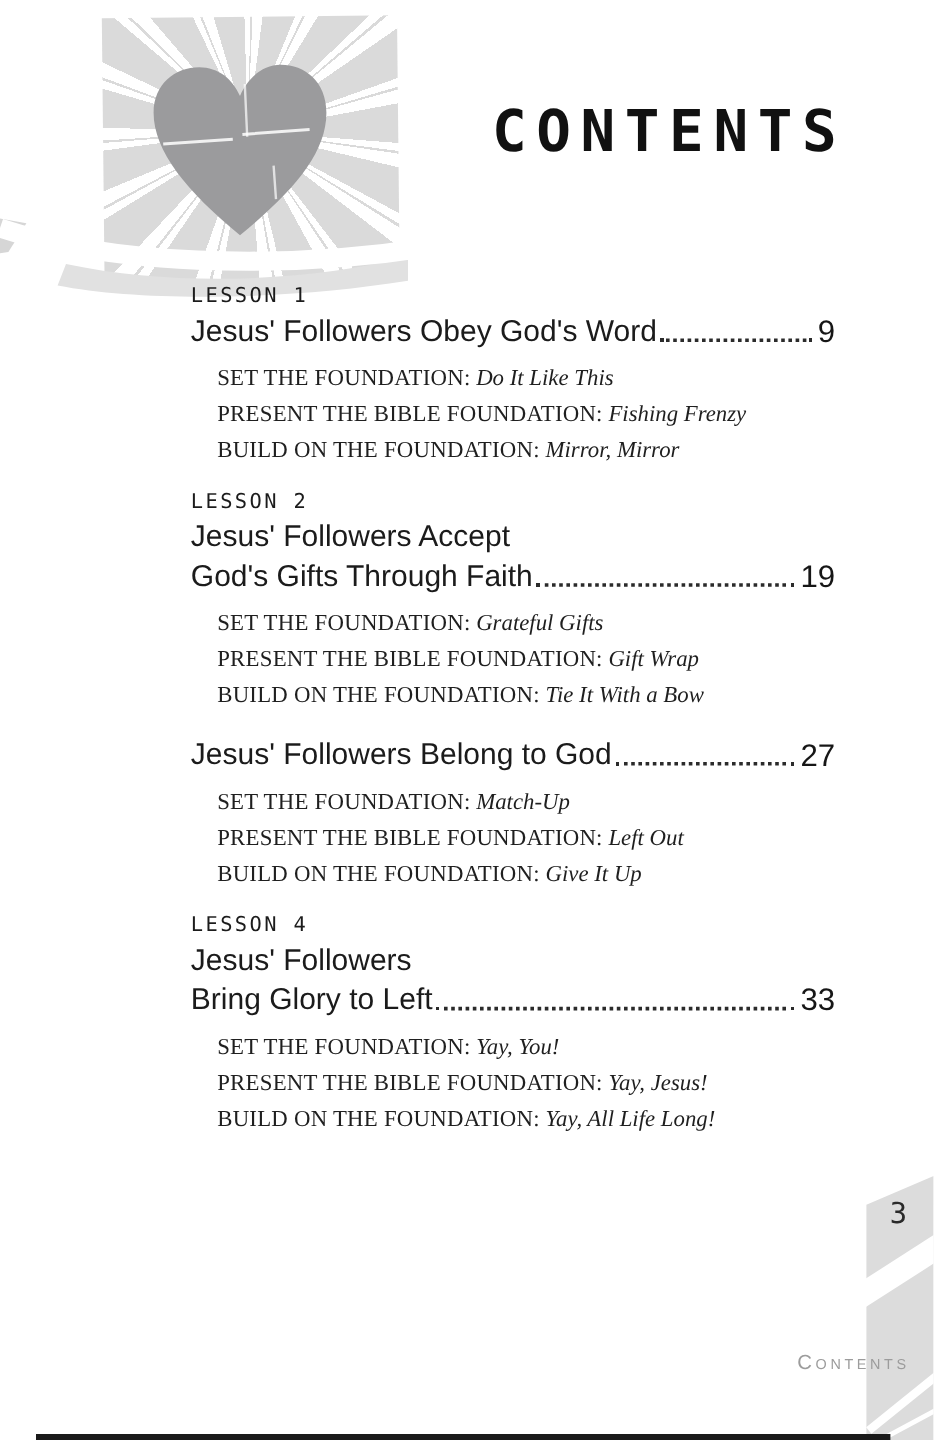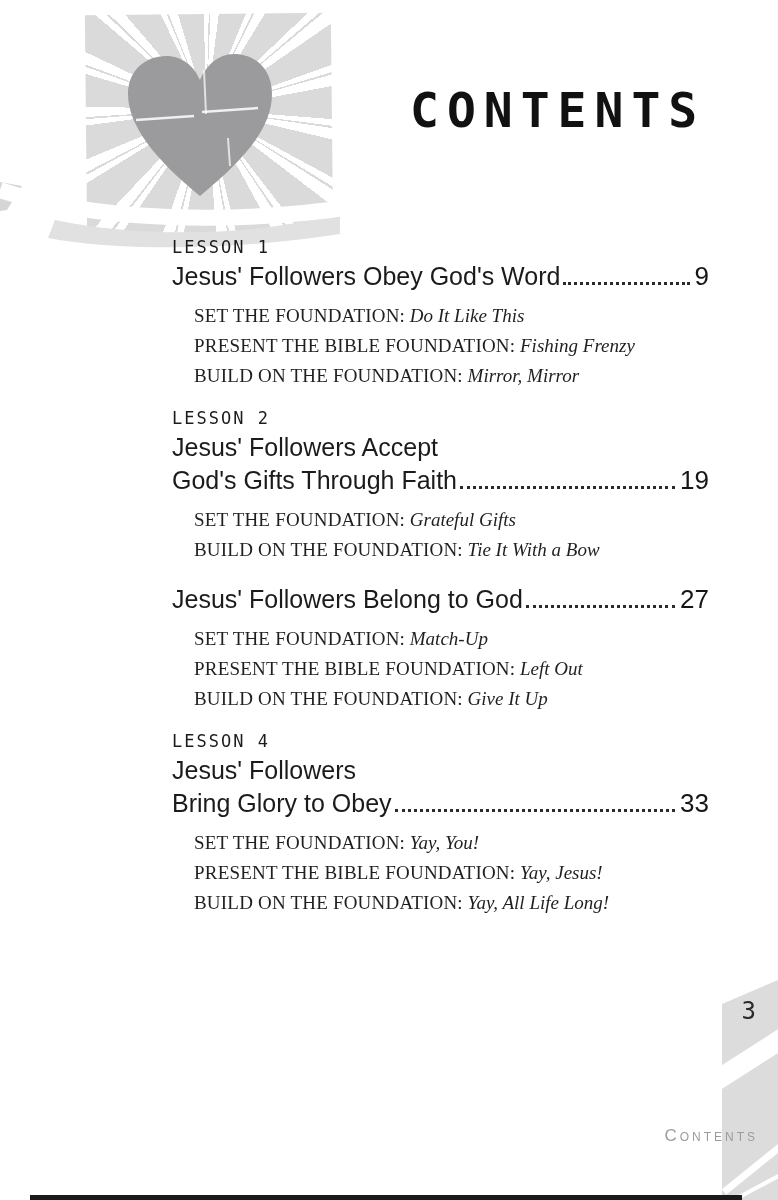--- a/index.html
+++ b/index.html
@@ -25,21 +25,21 @@
 
   
   .contents-title {
     position: absolute; left: 410px; top: 82px;
     font-family: "DejaVu Sans Mono", monospace;
     font-weight: 700; font-size: 48px; letter-spacing: 8px;
     color: #111111; white-space: nowrap;
   }
 
   
-  .toc { position: absolute; left: 172px; top: 238px; width: 537px; }
+  .toc { position: absolute; left: 159px; top: 238px; width: 537px; }
   .lesson { margin-bottom: 18px; }
   .lesson-label {
     font-family: "DejaVu Sans Mono", monospace;
     font-size: 17px; line-height: 19px; letter-spacing: 2px;
     color: #1c1c1c; margin-bottom: 3px; white-space: nowrap;
   }
   .title-line {
     font-family: Liberation Sans, sans-serif;
     font-size: 25px; line-height: 33px; color: #1b1b1b;
     display: flex; align-items: flex-end; white-space: nowrap;
@@ -120,20 +120,21 @@
       <div class="title-line">
         <span class="title-text">Jesus' Followers Accept</span>
       </div>
       <div class="title-line">
         <span class="title-text">God's Gifts Through Faith</span>
         <span class="dot-leader"></span>
         <span class="page-num">19</span>
       </div>
       <div class="items">
         <div class="item"><span class="f-label">SET THE FOUNDATION:</span> <span class="a-title">Grateful Gifts</span></div>
+        <div class="item"><span class="f-label">PRESENT THE BIBLE FOUNDATION:</span> <span class="a-title">Gift Wrap</span></div>
         <div class="item"><span class="f-label">BUILD ON THE FOUNDATION:</span> <span class="a-title">Tie It With a Bow</span></div>
       </div>
     </div>
 
     <div class="lesson">
       <div class="title-line">
         <span class="title-text">Jesus' Followers Belong to God</span>
         <span class="dot-leader"></span>
         <span class="page-num">27</span>
       </div>
@@ -143,21 +144,21 @@
         <div class="item"><span class="f-label">BUILD ON THE FOUNDATION:</span> <span class="a-title">Give It Up</span></div>
       </div>
     </div>
 
     <div class="lesson">
       <div class="lesson-label">LESSON 4</div>
       <div class="title-line">
         <span class="title-text">Jesus' Followers</span>
       </div>
       <div class="title-line">
-        <span class="title-text">Bring Glory to Obey</span>
+        <span class="title-text">Bring Glory to Left</span>
         <span class="dot-leader"></span>
         <span class="page-num">33</span>
       </div>
       <div class="items">
         <div class="item"><span class="f-label">SET THE FOUNDATION:</span> <span class="a-title">Yay, You!</span></div>
         <div class="item"><span class="f-label">PRESENT THE BIBLE FOUNDATION:</span> <span class="a-title">Yay, Jesus!</span></div>
         <div class="item"><span class="f-label">BUILD ON THE FOUNDATION:</span> <span class="a-title">Yay, All Life Long!</span></div>
       </div>
     </div>
 

